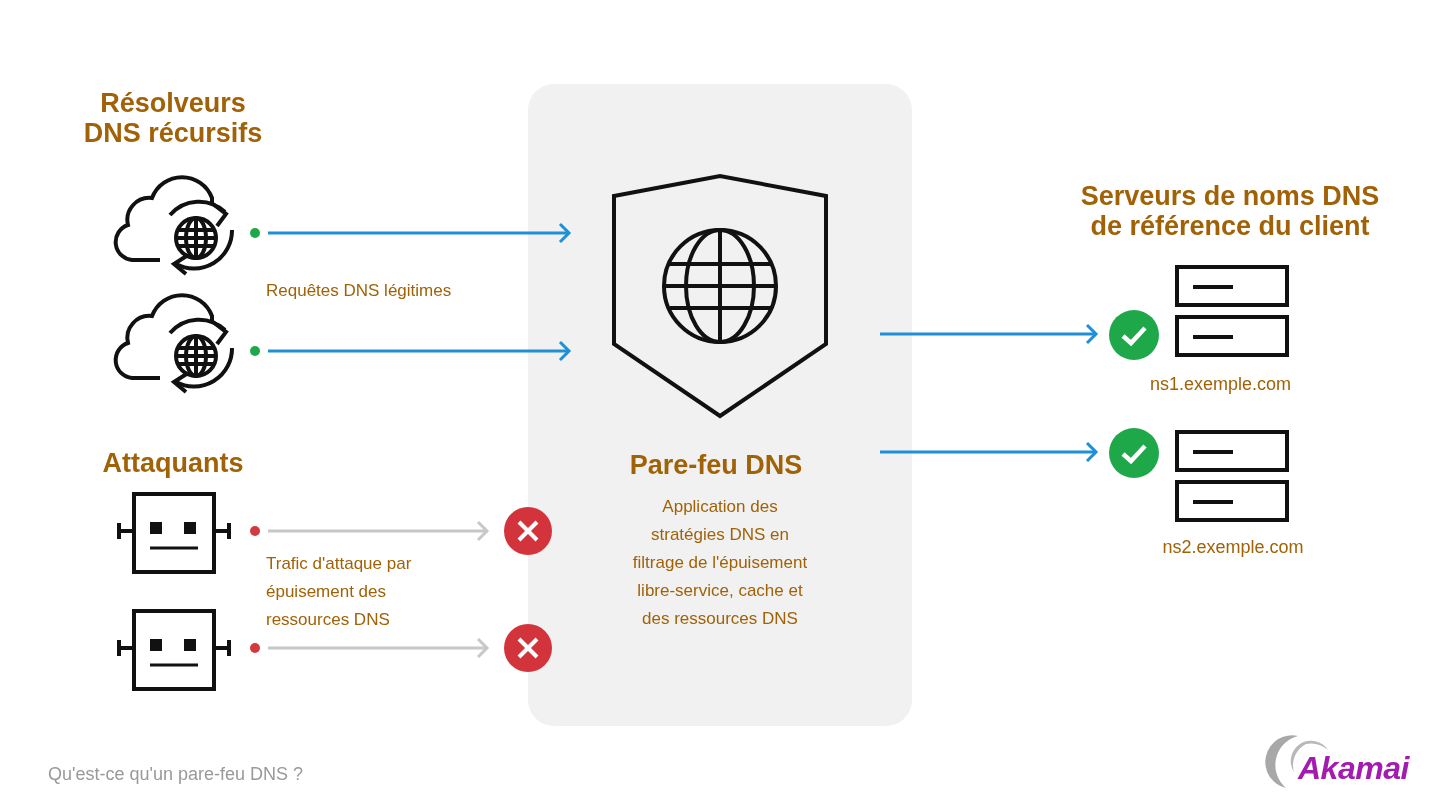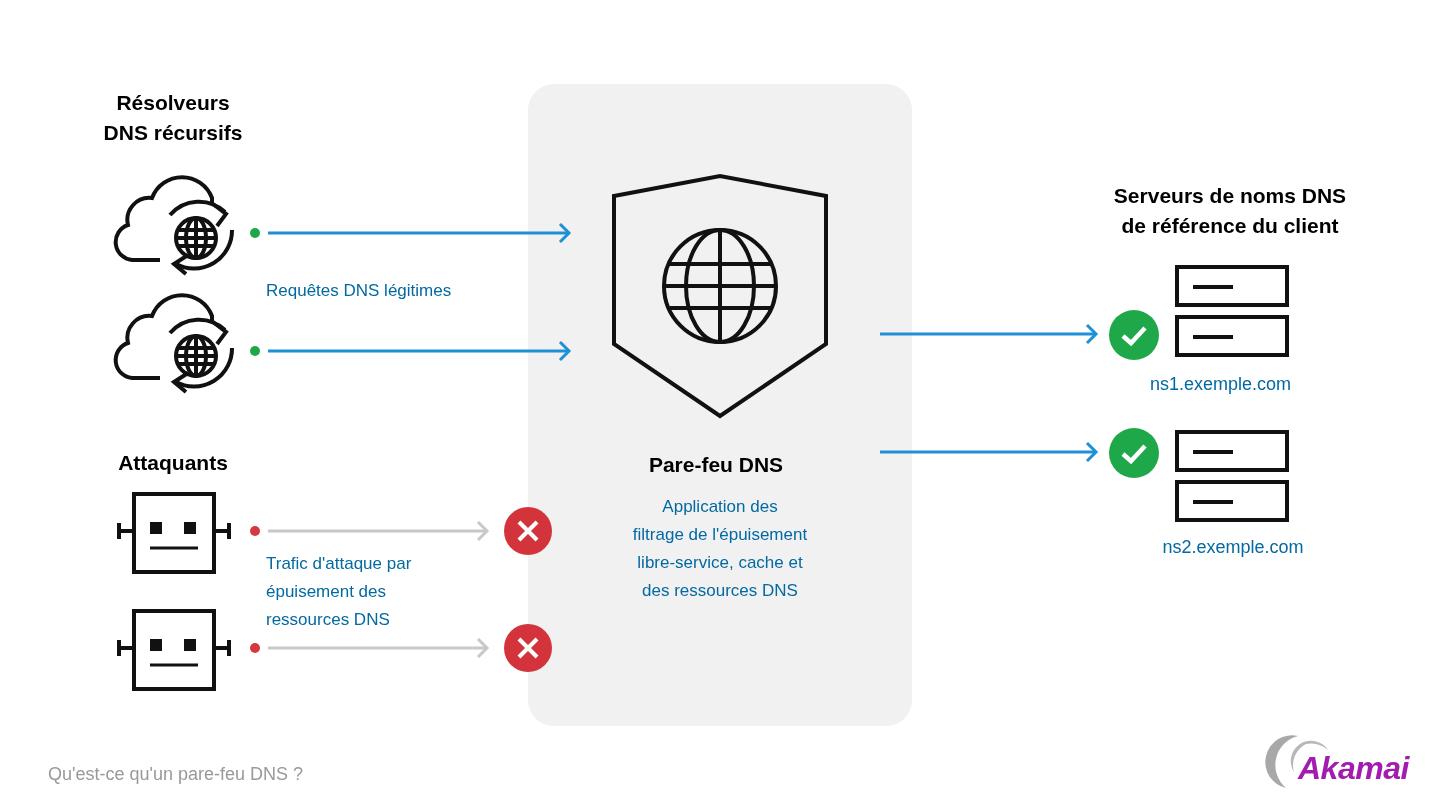--- a/index.html
+++ b/index.html
@@ -7,22 +7,22 @@
     width: 1440px; height: 810px; position: relative; overflow: hidden;
     background: #ffffff;
     font-family: "Liberation Sans", "DejaVu Sans", sans-serif;
     color: #1a1a1a;
   }
   .abs { position: absolute; }
   .panel {
     left: 528px; top: 84px; width: 384px; height: 642px;
     background: #f1f1f1; border-radius: 26px;
   }
-  .heading { font-weight: bold; font-size: 21px; line-height: 30px; color: #000000; text-align: center; }
-  .label { font-size: 17px; line-height: 28px; color: #0369a1; }
+  .heading { font-weight: bold; font-size: 27px; line-height: 30px; color: #a16207; text-align: center; }
+  .label { font-size: 17px; line-height: 28px; color: #a16207; }
   .center-text { text-align: center; }
   .footer-caption { font-size: 18px; color: #999; margin-left: 28px; }
   svg { overflow: visible; }
   .icon-wrap { position: absolute; }
 </style>
 </head>
 <body>
 
 <div class="abs panel"></div>
 
@@ -155,20 +155,21 @@
     <line x1="108" y1="56" x2="108" y2="168"></line>
     <line x1="58" y1="90" x2="158" y2="90"></line>
     <line x1="52" y1="112" x2="164" y2="112"></line>
     <line x1="58" y1="134" x2="158" y2="134"></line>
   </svg>
 </div>
 
 <div class="abs heading" style="left:528px; top:450px; width:376px;">Pare-feu DNS</div>
 <div class="abs label center-text" style="left:528px; top:493px; width:384px;">
   <div>Application des</div>
+  <div>stratégies DNS en</div>
   <div>filtrage de l'épuisement</div>
   <div>libre-service, cache et</div>
   <div>des ressources DNS</div>
 </div>
 
 <div class="icon-wrap" style="left:880px; top:323px;">
   <svg width="220" height="22" viewBox="0 0 220 22">
     <line x1="0" y1="11" x2="216" y2="11" stroke="#1e90d6" stroke-width="3"></line>
     <polyline points="207,2 216,11 207,20" fill="none" stroke="#1e90d6" stroke-width="3"></polyline>
   </svg>

